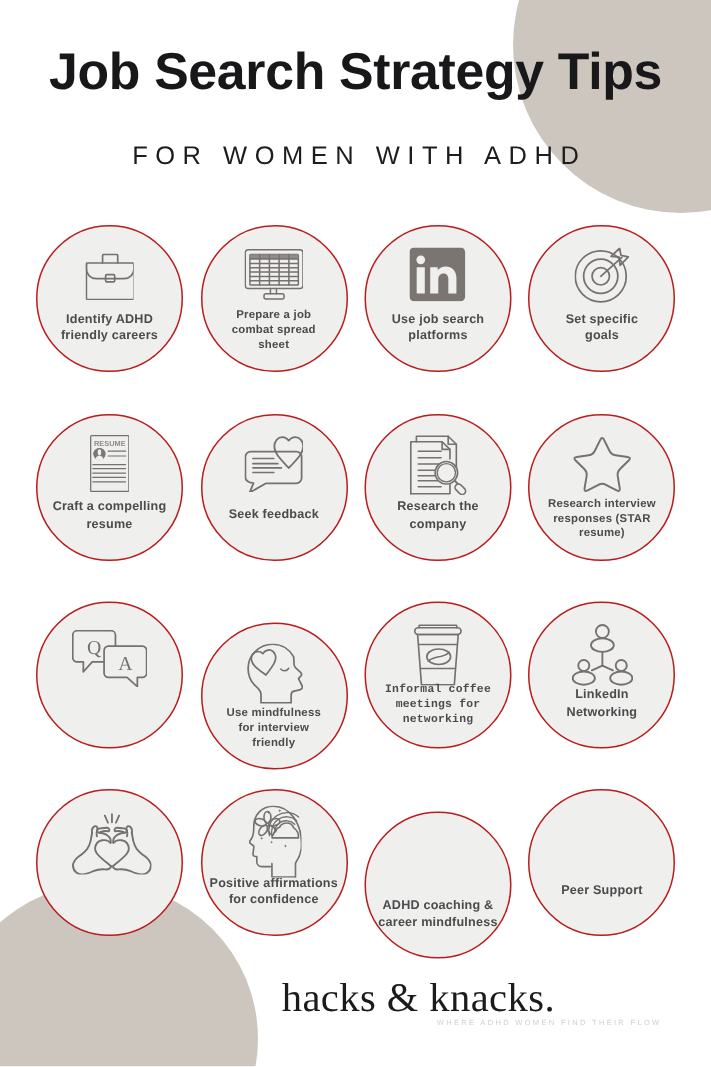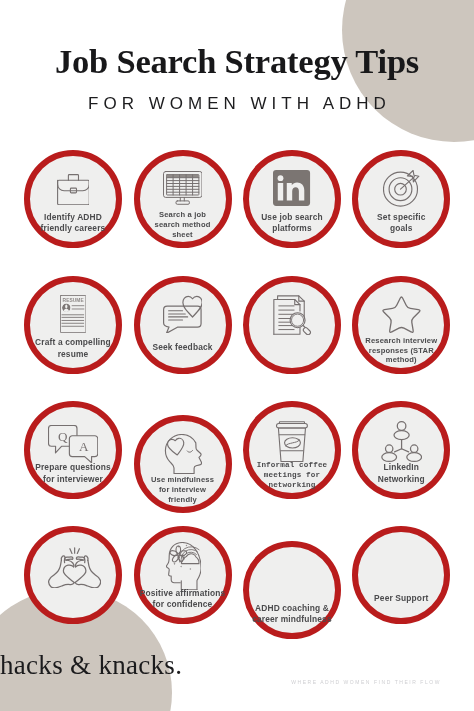--- a/index.html
+++ b/index.html
@@ -6,41 +6,41 @@
   html,body{margin:0;padding:0;}
   body{width:474px;height:711px;overflow:hidden;background:#ffffff;
        font-family:"Liberation Sans",sans-serif;}
   #poster{position:relative;width:474px;height:711px;background:#ffffff;overflow:hidden;}
 
   .blob{position:absolute;border-radius:50%;background:#cdc6be;}
   #blob-top{left:341.5px;top:-82px;width:224px;height:224px;}
   #blob-bottom{left:-35.2px;top:588.5px;width:207.5px;height:207.5px;}
 
   #header{position:absolute;left:0;top:0;width:474px;}
-  #title{position:absolute;left:0;top:41px;width:474px;text-align:center;
+  #title{position:absolute;left:0;top:28px;width:474px;text-align:center;
          font-size:34.5px;font-weight:bold;color:#18181a;letter-spacing:-0.2px;
-         line-height:40px;font-family:Liberation Serif, serif;}
+         line-height:40px;}
   #subtitle{position:absolute;left:0;top:94px;width:474px;text-align:center;
             font-size:17px;font-weight:400;color:#1d1d1f;letter-spacing:5.0px;
             text-indent:5.0px;line-height:20px;}
 
   .tile{position:absolute;width:98px;height:98px;border-radius:50%;
-        background:#efefee;border:6px solid #b91c1c;box-sizing:border-box;}
+        background:#efefee;border:1px solid #b91c1c;box-sizing:border-box;}
   .tile-inner{position:absolute;inset:0;display:flex;flex-direction:column;
               align-items:center;justify-content:flex-start;}
   .icon{margin-top:12px;width:34px;height:34px;display:block;}
   .tile-label{position:absolute;left:-10px;right:-10px;text-align:center;white-space:nowrap;
               font-weight:700;color:#4b4b4d;letter-spacing:0.15px;
               font-size:8.4px;line-height:11.4px;top:55.6px;}
   .tile-label.l1{font-size:8.4px;line-height:11.4px;top:60.5px;}
   .tile-label.l2{font-size:8.4px;line-height:11.4px;top:55.6px;}
   .tile-label.l3{font-size:7.6px;line-height:9.7px;top:54.3px;}
 
   #footer{position:absolute;left:0;top:650px;width:474px;}
-  #logo{position:absolute;left:0;top:0;width:402px;text-align:left;padding-right:32px;
+  #logo{position:absolute;left:0;top:0;width:402px;text-align:right;padding-right:32px;
         box-sizing:border-box;font-family:"Liberation Serif",serif;font-size:27px;
         color:#1b1b1d;letter-spacing:0.3px;}
   #tagline{position:absolute;left:0;top:29px;width:474px;text-align:right;padding-right:33px;
            box-sizing:border-box;font-size:5px;color:#cfcfd2;letter-spacing:1.55px;}
 </style>
 </head>
 <body>
 
 <div id="poster">
   <div class="blob" id="blob-top"></div>
@@ -72,22 +72,22 @@
               <rect x="0.5" y="0.5" width="38.5" height="25.9" rx="2.2"></rect>
               <rect x="3.6" y="3.6" width="32.3" height="20.4" rx="0.5"></rect>
               <rect x="3.6" y="3.6" width="32.3" height="3.1" fill="#8f8a87" stroke="none"></rect>
               <path d="M3.6 6.7h32.3"></path>
               <path d="M3.6 9.6h32.3M3.6 12.5h32.3M3.6 15.4h32.3M3.6 18.3h32.3M3.6 21.2h32.3"></path>
               <path d="M10.1 3.6v20.4M16.6 3.6v20.4M23.1 3.6v20.4M29.6 3.6v20.4"></path>
               <path d="M17.3 26.4v3.5M21.3 26.4v3.5"></path>
               <rect x="13.0" y="29.9" width="13.4" height="3.4" rx="1.3"></rect>
             </svg></span>
           <div class="tile-label l3" title="Create a job search spread sheet">
-            <div>Search a job</div>
-            <div>search method</div>
+            <div>Prepare a job</div>
+            <div>combat spread</div>
             <div>sheet</div>
           </div>
         </div>
       </div>
       <div class="tile" style="left: 243px; top: 150px;">
         <div class="tile-inner">
           <span class="icon" style="width: 37.1px; height: 35.9px; margin-left: 0px; margin-top: 14.4px;"><svg viewBox="0 0 37.1 35.9" xmlns="http://www.w3.org/2000/svg">
               <rect x="0" y="0" width="37.1" height="35.9" rx="3.1" fill="#7b7572"></rect>
               <rect x="4.8" y="13.1" width="5.4" height="17.5" rx="0.3" fill="#efefee"></rect>
               <circle cx="7.5" cy="8.2" r="2.9" fill="#efefee"></circle>
@@ -155,46 +155,46 @@
               <path d="M25.2 0.25v5.3h5.45"></path>
               <path d="M0.25 38.6V3.9h20.9l5.25 5.1v6.4"></path>
               <path d="M0.25 38.6h26.15V25.0"></path>
               <path d="M21.15 3.9v5.1h5.25"></path>
               <path d="M5.2 10.3h15.3M5.2 14.5h15.3M5.2 18.7h15.3M5.2 22.9h15.3M5.2 26.6h12.0M5.2 30.0h14.0M5.2 34.0h15.3" stroke-width="1.0"></path>
               <circle cx="24.0" cy="24.6" r="7.5" fill="#efefee"></circle>
               <circle cx="24.0" cy="24.6" r="6.1" stroke-width="0.9"></circle>
               <path d="M29.8 30.1l2.2 2.2" stroke-width="1.3"></path>
               <rect x="31.0" y="31.6" width="4.6" height="8.0" rx="2.3" transform="rotate(-45 33.3 35.6)" fill="#efefee"></rect>
             </svg></span>
+          <div class="tile-label l2" title="Research the company">
+            <div>Research the</div>
+            <div>company</div>
+          </div>
         </div>
       </div>
       <div class="tile" style="left: 352.3px; top: 275.6px;">
         <div class="tile-inner">
           <span class="icon" style="width: 40.5px; height: 38.5px; margin-left: 0px; margin-top: 13.5px;"><svg viewBox="0.26 -0.7 38.5 36.6" xmlns="http://www.w3.org/2000/svg" fill="none" stroke="#767070" stroke-width="1.25" stroke-linecap="round" stroke-linejoin="round">
               <path d="M18.50 2.42Q19.70 0.00 20.90 2.42L24.32 9.27Q25.52 11.69 28.19 12.09L35.77 13.22Q38.44 13.61 36.51 15.50L31.04 20.87Q29.12 22.76 29.56 25.42L30.83 32.97Q31.28 35.64 28.89 34.39L22.09 30.85Q19.70 29.60 17.31 30.85L10.51 34.39Q8.12 35.64 8.57 32.97L9.84 25.42Q10.28 22.76 8.36 20.87L2.89 15.50Q0.96 13.61 3.63 13.22L11.21 12.09Q13.88 11.69 15.08 9.27Z"></path>
             </svg></span>
           <div class="tile-label l3" title="Practice interview responses (STAR method)">
             <div>Research interview</div>
             <div>responses (STAR</div>
-            <div>method)</div>
+            <div>resume)</div>
           </div>
         </div>
       </div>
       <div class="tile" style="left: 24px; top: 400.8px;">
         <div class="tile-inner">
           <span class="icon" style="width: 50.4px; height: 38.1px; margin-left: 0.4px; margin-top: 18.4px;"><svg viewBox="-0.5 -0.5 50.4 38.1" xmlns="http://www.w3.org/2000/svg" fill="none" stroke="#767070" stroke-width="1.15" stroke-linecap="round" stroke-linejoin="round">
               <path d="M2.9 0h22.7a2.9 2.9 0 0 1 2.9 2.9v15.0a2.9 2.9 0 0 1-2.9 2.9H13.0l-6.0 6.6 0.1-6.6H2.9A2.9 2.9 0 0 1 0 17.9V2.9A2.9 2.9 0 0 1 2.9 0z"></path>
               <path d="M23.8 10.3h22.6a2.9 2.9 0 0 1 2.9 2.9v15.0a2.9 2.9 0 0 1-2.9 2.9h-3.3v6.2l-6.9-6.2H23.8a2.9 2.9 0 0 1-2.9-2.9V13.2a2.9 2.9 0 0 1 2.9-2.9z" fill="#efefee"></path>
               <text x="14.3" y="15.6" font-family="Liberation Serif, serif" font-size="13.2" fill="#767070" stroke="none" text-anchor="middle">Q</text>
               <text x="35.2" y="26.0" font-family="Liberation Serif, serif" font-size="13.2" fill="#767070" stroke="none" text-anchor="middle">A</text>
             </svg></span>
-          <div class="tile-label l2" title="Prepare questions for interviewer">
-            <div>Prepare questions</div>
-            <div>for interviewer</div>
-          </div>
         </div>
       </div>
       <div class="tile" style="left: 133.5px; top: 415px;">
         <div class="tile-inner">
           <span class="icon" style="width: 38px; height: 41px; margin-left: 0.4px; margin-top: 12.6px;"><svg viewBox="-0.5 -0.5 38 41" xmlns="http://www.w3.org/2000/svg" fill="none" stroke="#767070" stroke-width="1.15" stroke-linecap="round" stroke-linejoin="round">
               <path d="M31.3 8.4C28.5 3.4 23.3 0 17.3 0 8.4 0 0.9 7.2 0.9 16.1c0 4.3 1.6 8.2 4.3 11.1 2.0 2.1 4.3 3.4 4.3 6.4V39.0h20.1v-5.3c0-1.3 0.7-2.2 2.0-2.5l3.6-0.8c1.6-0.35 2.3-1.5 1.6-2.9l-2.3-4.6 1.5-1.6c0.8-0.85 0.8-1.8-0.1-2.6l-3.3-3.0c-0.9-0.8-1.2-1.5-1.1-2.8z"></path>
               <path d="M22.7 16.5c1.4 1.9 4.1 1.5 5.3-0.5" stroke-width="1.0"></path>
               <path d="M 11.65 6.16 C 12.54 5.02 13.90 4.30 15.32 4.30 17.83 4.30 19.80 6.45 19.80 9.19 c 0.00 3.36 -2.77 6.09 -6.97 10.25 L 11.65 20.60 l -1.18 -1.17 C 6.27 15.28 3.50 12.54 3.50 9.19 3.50 6.45 5.47 4.30 7.98 4.30 c 1.42 0.00 2.78 0.72 3.67 1.86 z" transform="rotate(-8 11.6 12.5)"></path>
             </svg></span>
           <div class="tile-label l3" title="Use mindfulness for interview anxiety">

